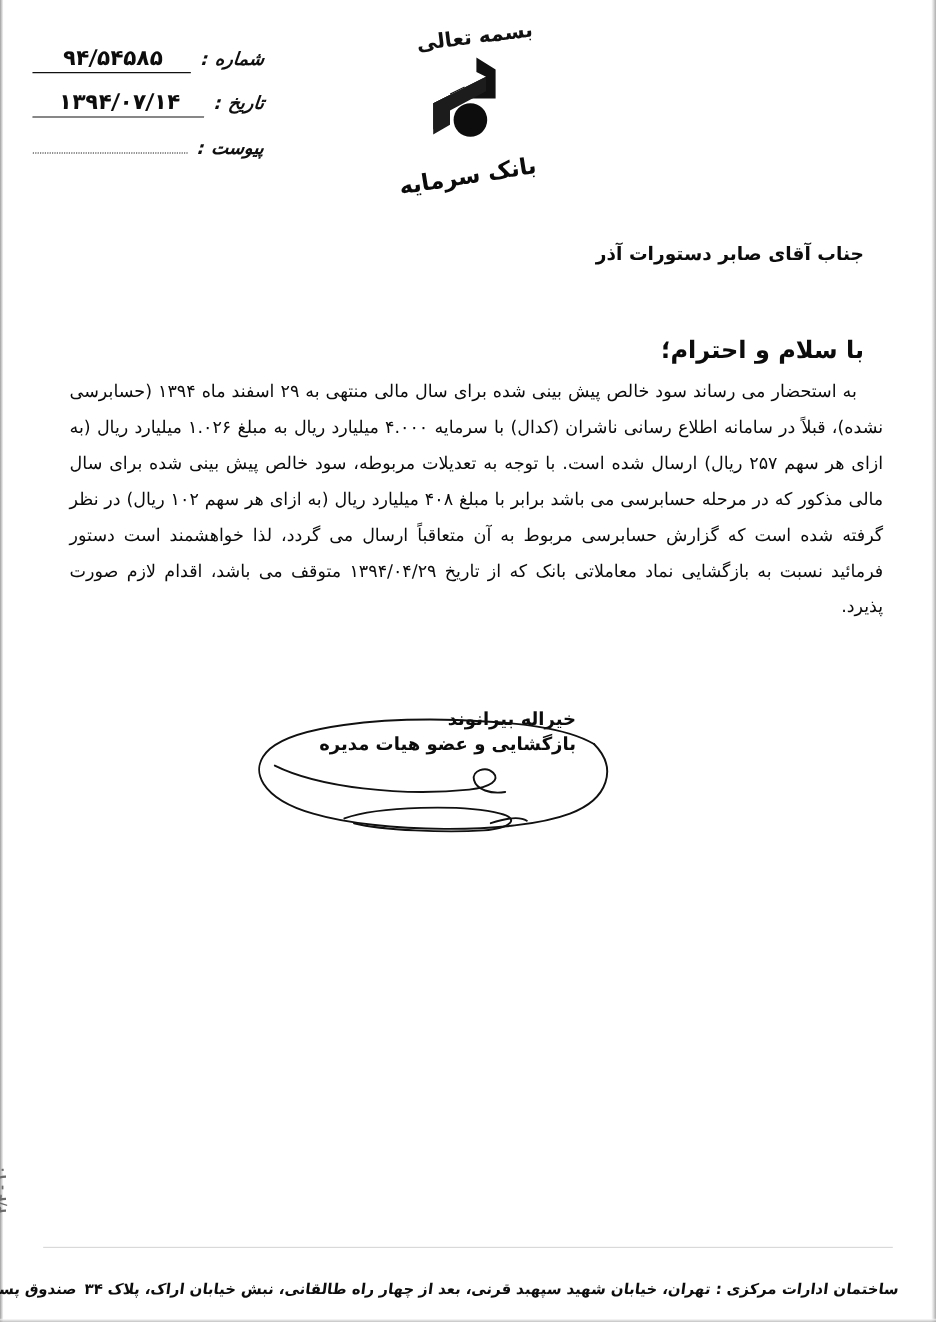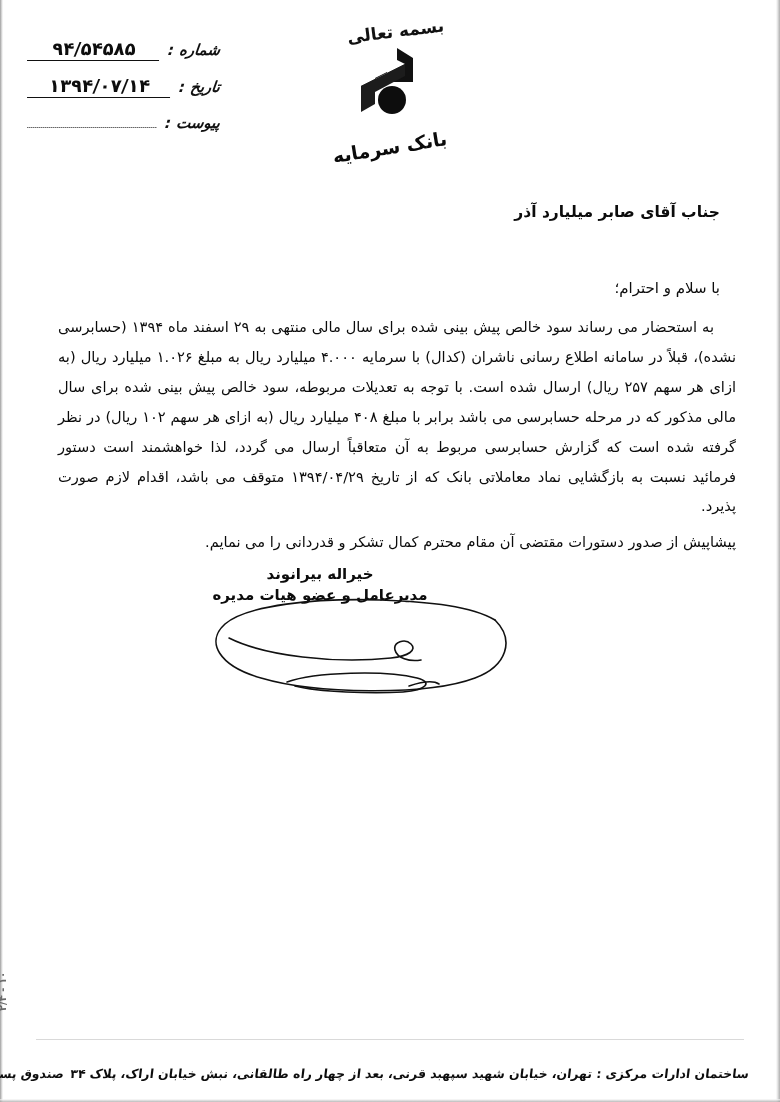--- a/index.html
+++ b/index.html
@@ -131,22 +131,22 @@
     color: #0c0c0c;
   }
 
   
   .salutation {
     position: absolute;
     top: 279px;
     right: 60px;
     left: 300px;
     text-align: right;
-    font-size: 15px;
-    font-weight: 400;
+    font-size: 20px;
+    font-weight: 700;
     color: #0c0c0c;
   }
 
   
   .body-text {
     position: absolute;
     top: 312px;
     right: 44px;
     left: 58px;
     text-align: justify;
@@ -163,24 +163,23 @@
     text-indent: 22px;
   }
   .body-text p.last {
     text-indent: 0;
     margin-top: 6px;
   }
 
   
   .sign-zone {
     position: absolute;
-    top: 565px;
+    top: 590px;
     right: 300px;
     width: 320px;
-    text-align: center;
   }
   .sign-name {
     font-size: 15px;
     font-weight: 700;
     color: #0c0c0c;
     margin-bottom: 3px;
   }
   .sign-title {
     font-size: 15px;
     font-weight: 700;
@@ -262,33 +261,32 @@
     <svg width="110" height="92" viewBox="0 0 110 92" aria-hidden="true">
       <path d="M62 6 L78 16 L78 40 L52 40 L52 30 L40 36 L40 58 L26 66 L26 44 L70 22 L62 18 Z" fill="#111111"></path>
       <path d="M26 44 L70 22 L70 34 L40 50 L40 62 L26 70 Z" fill="#1c1c1c"></path>
       <circle cx="57" cy="58" r="14" fill="#0d0d0d"></circle>
     </svg>
   </div>
   <div class="bank-name">بانک سرمایه</div>
 </div>
 
 <div class="addressee">
-  <div>جناب آقای صابر میلیارد آذر</div>
+  <div>جناب آقای صابر دستورات آذر</div>
 </div>
 
 <div class="salutation">با سلام و احترام؛</div>
 
 <div class="body-text">
   <p class="indent">به استحضار می رساند سود خالص پیش بینی شده برای سال مالی منتهی به ۲۹ اسفند ماه ۱۳۹۴ (حسابرسی نشده)، قبلاً در سامانه اطلاع رسانی ناشران (کدال) با سرمایه ۴.۰۰۰ میلیارد ریال به مبلغ ۱.۰۲۶ میلیارد ریال (به ازای هر سهم ۲۵۷ ریال) ارسال شده است. با توجه به تعدیلات مربوطه، سود خالص پیش بینی شده برای سال مالی مذکور که در مرحله حسابرسی می باشد برابر با مبلغ ۴۰۸ میلیارد ریال (به ازای هر سهم ۱۰۲ ریال) در نظر گرفته شده است که گزارش حسابرسی مربوط به آن متعاقباً ارسال می گردد، لذا خواهشمند است دستور فرمائید نسبت به بازگشایی نماد معاملاتی بانک که از تاریخ ۱۳۹۴/۰۴/۲۹ متوقف می باشد، اقدام لازم صورت پذیرد.</p>
-  <p class="last">پیشاپیش از صدور دستورات مقتضی آن مقام محترم کمال تشکر و قدردانی را می نمایم.</p>
 </div>
 
 <div class="sign-zone">
   <div class="sign-name">خیراله بیرانوند</div>
-  <div class="sign-title">مدیرعامل و عضو هیات مدیره</div>
+  <div class="sign-title">بازگشایی و عضو هیات مدیره</div>
 </div>
 <div class="sign-scribble">
   <svg width="330" height="120" viewBox="0 0 330 120" aria-hidden="true">
     <g fill="none" stroke="#111111" stroke-width="1.6" stroke-linecap="round">
       <path d="M300 34 C320 54, 312 80, 280 92 C232 110, 120 108, 66 92
                C24 80, 10 56, 30 38 C52 19, 120 12, 186 14"></path>
       <path d="M186 14 C236 16, 276 20, 300 34"></path>
       <path d="M34 52 C70 70, 140 78, 196 72 C214 70, 222 64, 216 58
                C210 52, 198 56, 200 64 C202 72, 214 76, 226 74"></path>
       <path d="M92 96 C120 86, 190 84, 222 92 C238 96, 232 104, 208 106

